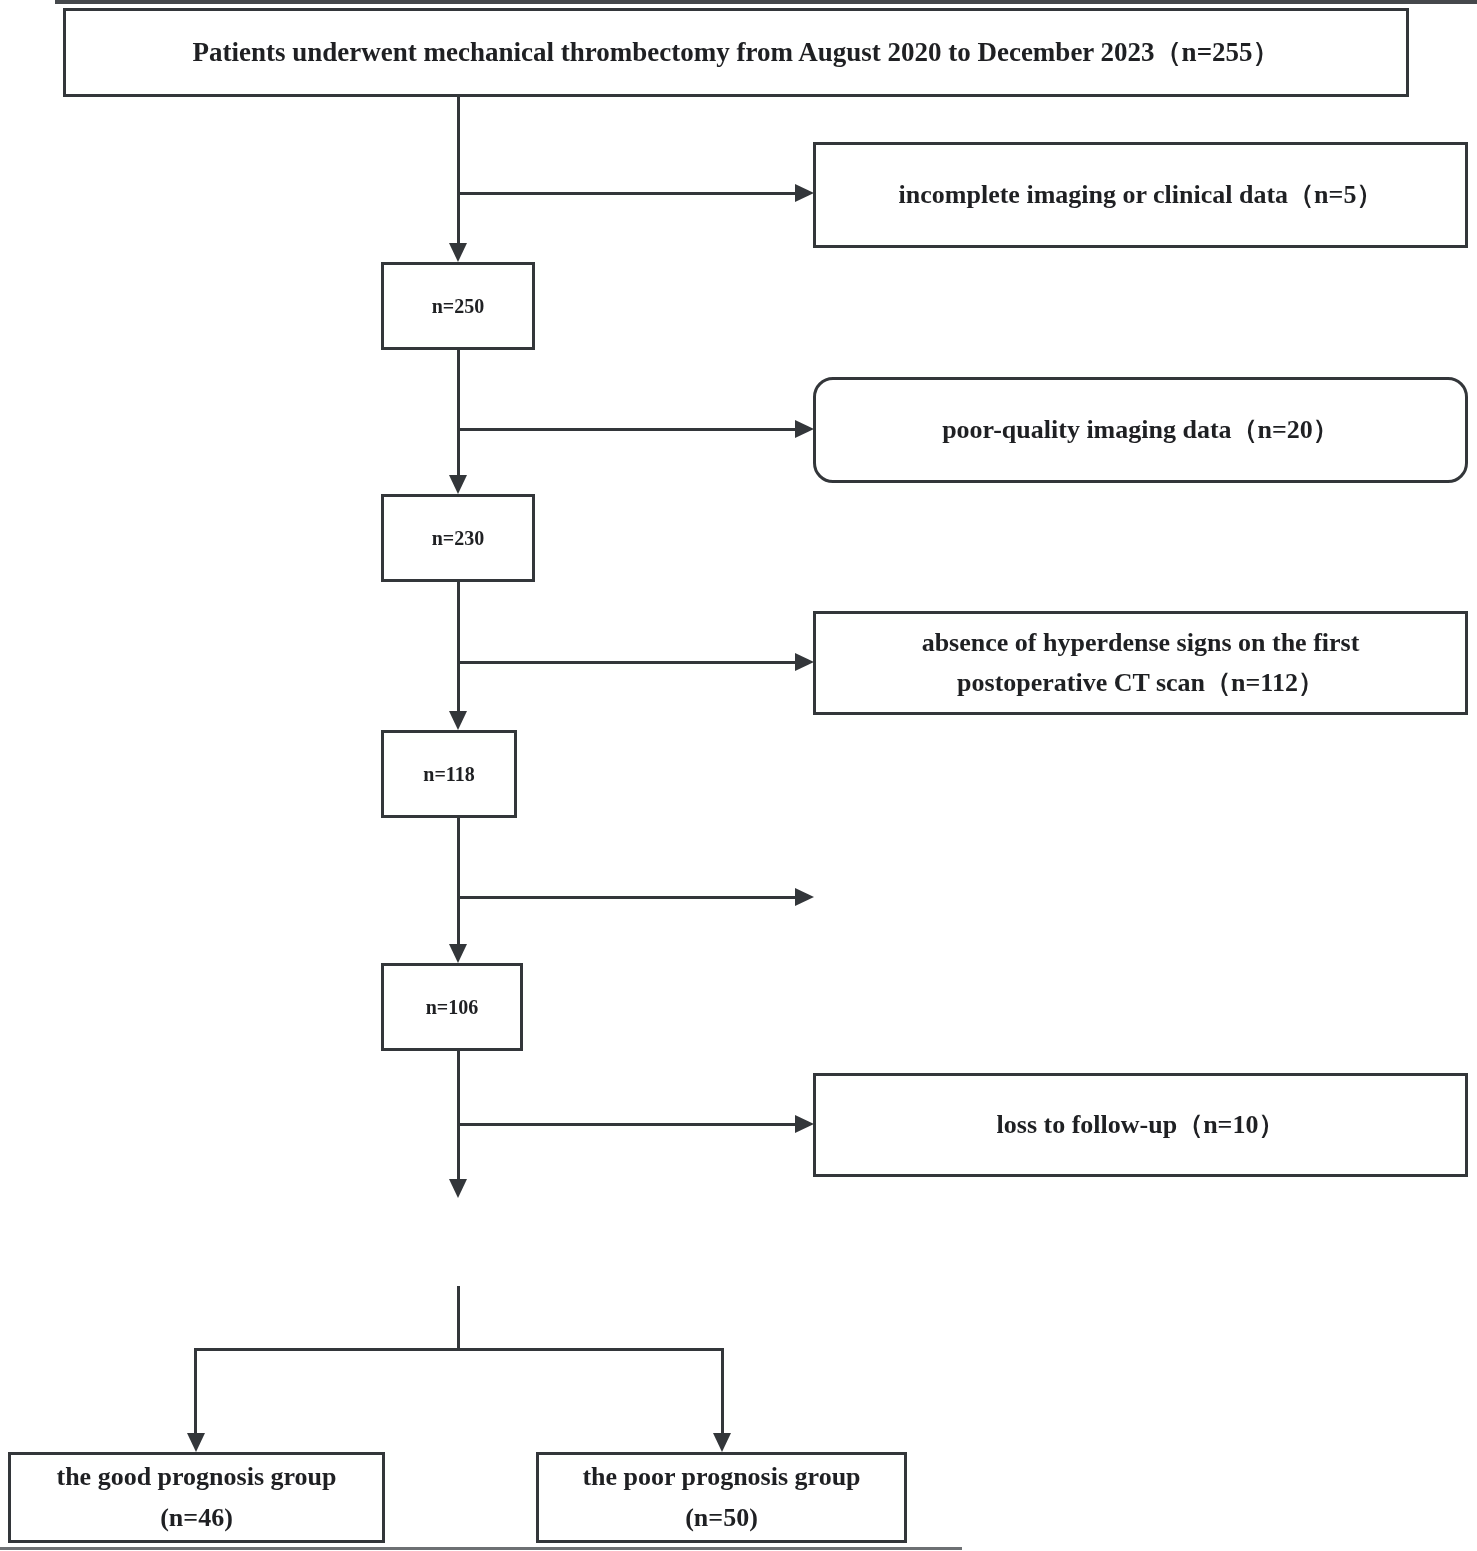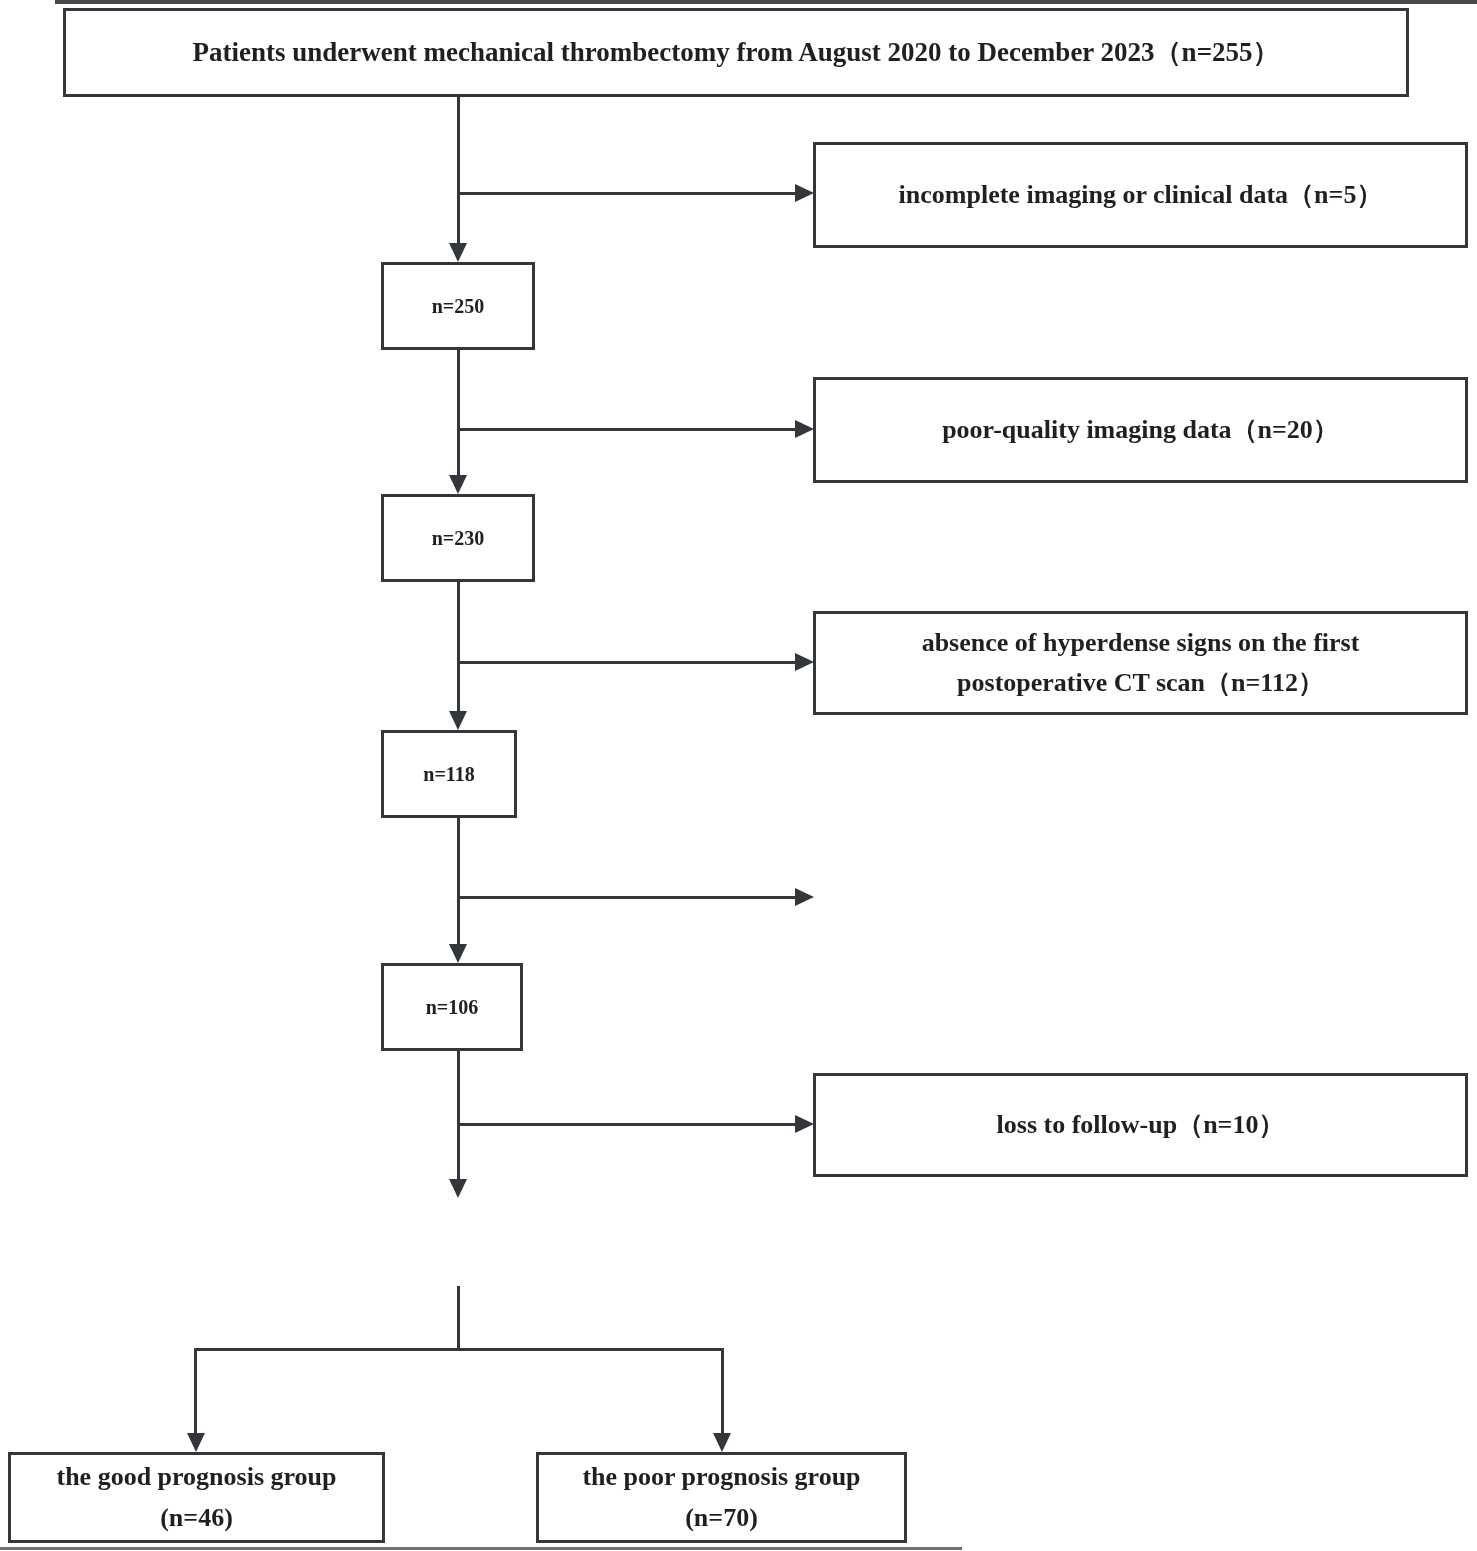--- a/index.html
+++ b/index.html
@@ -82,35 +82,35 @@
   <div class="box count-box" style="left:381px; top:730px; width:136px; height:88px;">
     <span>n=118</span>
   </div>
   <div class="box count-box" style="left:381px; top:963px; width:142px; height:88px;">
     <span>n=106</span>
   </div>
 
   <div class="box excl-box" style="left:813px; top:142px; width:655px; height:106px;">
     <span>incomplete imaging or clinical data（n=5）</span>
   </div>
-  <div class="box excl-box" style="left:813px; top:377px; width:655px; height:106px;">
+  <div class="box excl-box" style="left:813px; top:377px; width:655px; height:106px;border-radius:20px;">
     <span>poor-quality imaging data（n=20）</span>
   </div>
   <div class="box excl-box" style="left:813px; top:611px; width:655px; height:104px;">
     <span>absence of hyperdense signs on the first postoperative CT scan（n=112）</span>
   </div>
   <div class="box excl-box" style="left:813px; top:1073px; width:655px; height:104px;">
     <span>loss to follow-up（n=10）</span>
   </div>
 
   <div class="box outcome-box" style="left:8px; top:1452px; width:377px; height:91px;">
     <span>the good prognosis group (n=46)</span>
   </div>
   <div class="box outcome-box" style="left:536px; top:1452px; width:371px; height:91px;">
-    <span>the poor prognosis group (n=70)</span>
+    <span>the poor prognosis group (n=50)</span>
   </div>
 
   <div class="vline" style="left:457px; top:97px;  height:149px;"></div>
   <div class="arr-d" style="left:449px; top:243px;"></div>
 
   <div class="vline" style="left:457px; top:350px; height:128px;"></div>
   <div class="arr-d" style="left:449px; top:475px;"></div>
 
   <div class="vline" style="left:457px; top:582px; height:132px;"></div>
   <div class="arr-d" style="left:449px; top:711px;"></div>

